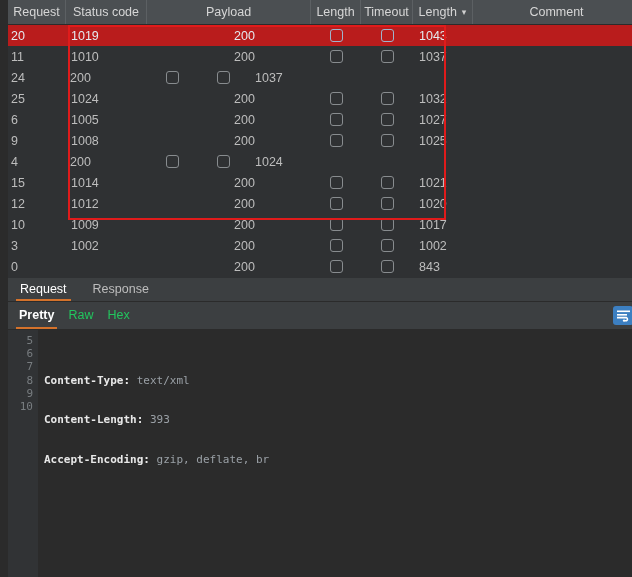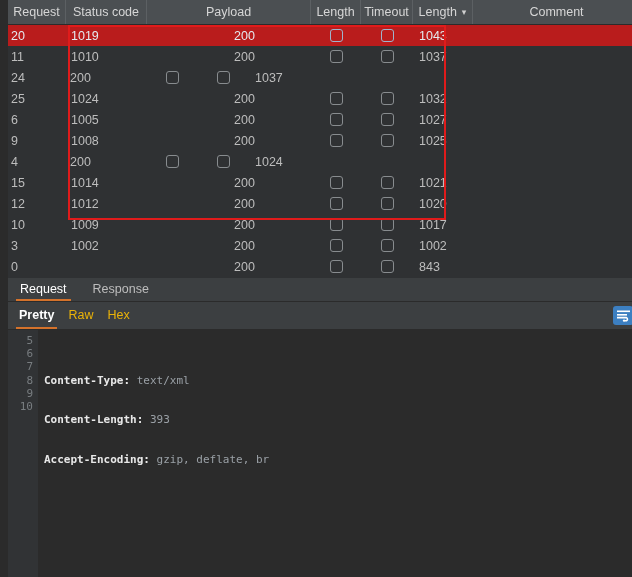--- a/index.html
+++ b/index.html
@@ -66,21 +66,21 @@
     font-size:12.5px; color:#bdbdbd; height:100%; display:flex; align-items:center;
     padding:0 4px; border-bottom:2px solid transparent; cursor:default; white-space:nowrap;
   }
   .tab.active { color:#ffffff; border-bottom-color:#d4722b; }
 
   .subbar {
     display:flex; align-items:center; height:28px; background:#3c3f41;
     border-bottom:1px solid #2b2b2b; padding-left:8px; gap:8px; position:relative;
   }
   .subtab {
-    font-size:12.5px; color:#eab308; height:100%; display:flex; align-items:center;
+    font-size:12.5px; color:#22c55e; height:100%; display:flex; align-items:center;
     padding:0 3px; border-bottom:2px solid transparent; cursor:default;
   }
   .subtab.active { color:#ffffff; font-weight:bold; border-bottom-color:#d4722b; }
   .wrapbtn {
     position:absolute; right:7px; top:4px; width:20px; height:19px; border-radius:3px;
     background:#3c7fc1; display:flex; align-items:center; justify-content:center;
   }
 
   
   .editor {

